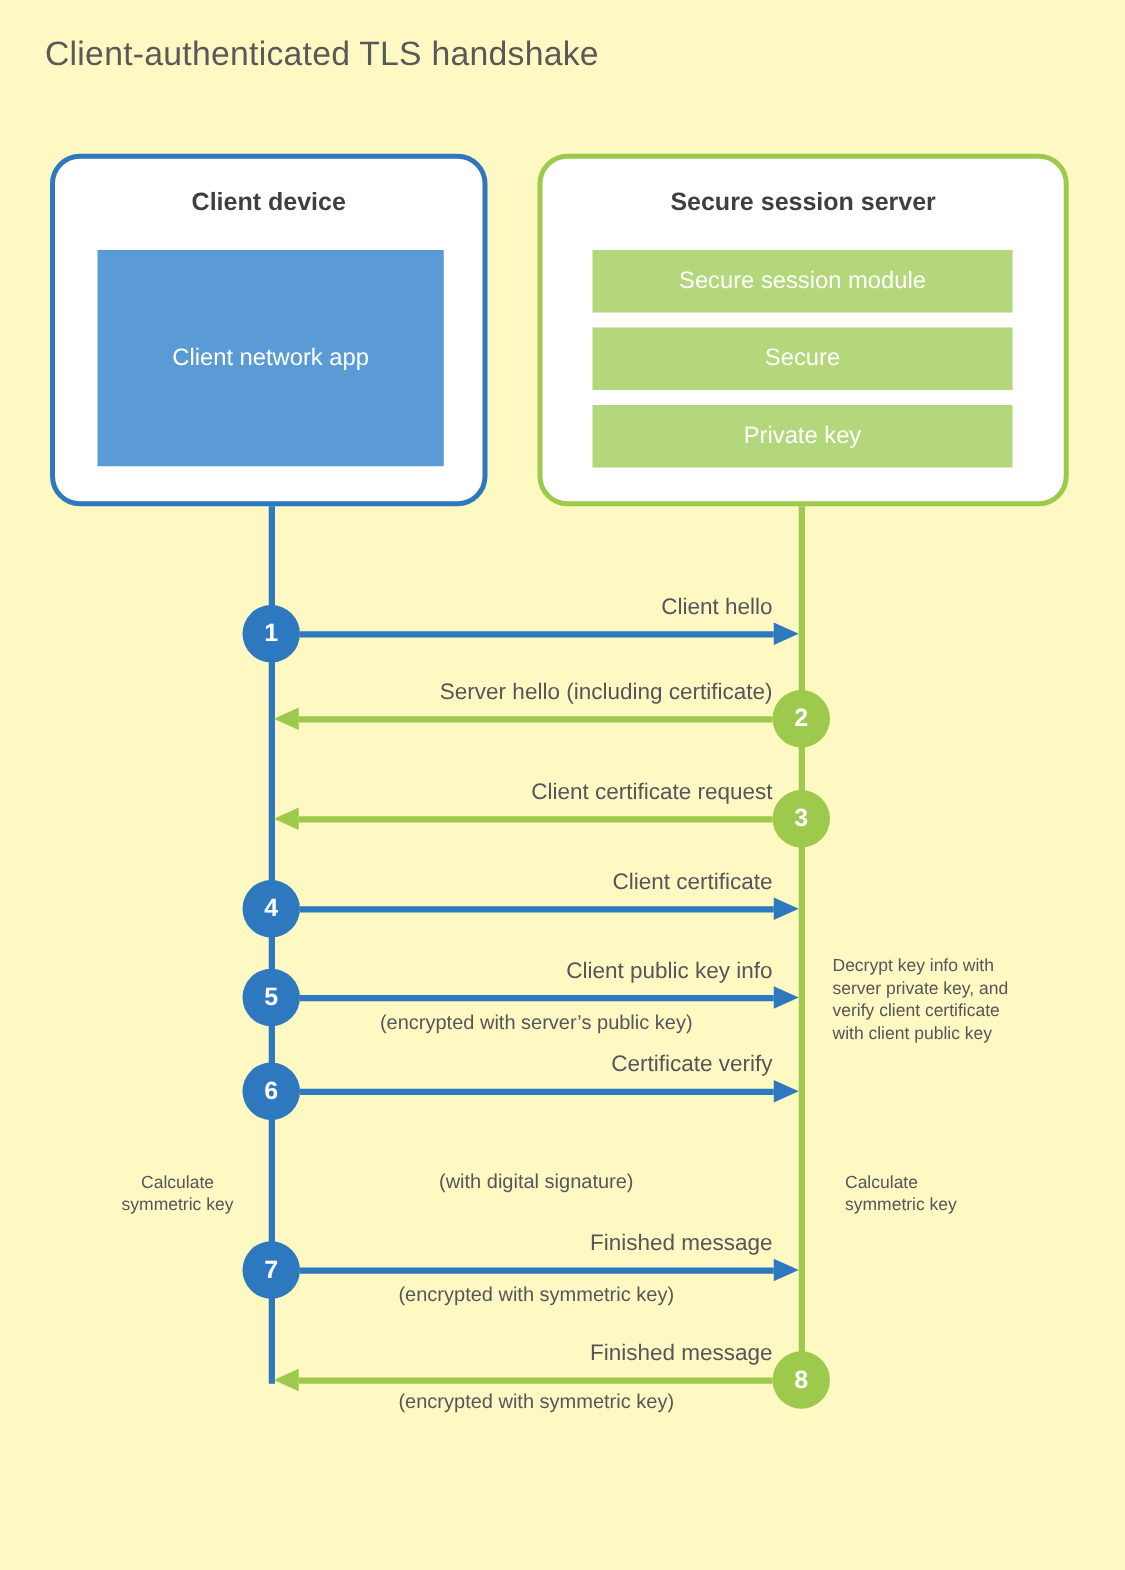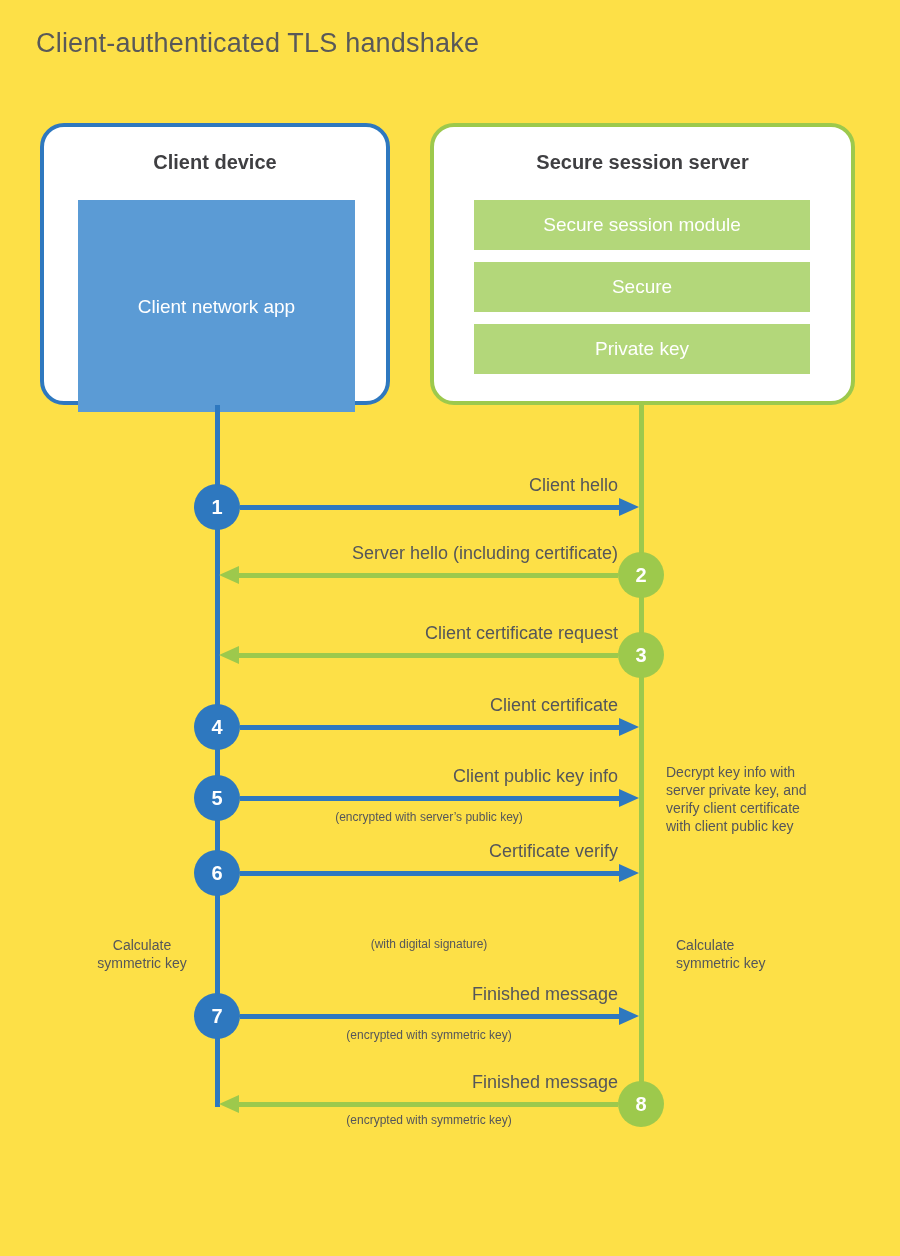--- a/index.html
+++ b/index.html
@@ -6,30 +6,30 @@
     --blue:#2e78bf;
     --blue_fill:#5b9bd5;
     --green:#9dc94c;
     --green_fill:#b3d77a;
     --text_dark:#3f3f42;
     --text_gray:#55565a;
   }
   *{margin:0;padding:0;box-sizing:border-box;}
   html,body{background:#ffffff;}
   body{font-family:"Liberation Sans", sans-serif;}
-  .canvas{position:relative;width:900px;height:1256px;background:#fde047;overflow:hidden;}
+  .canvas{position:relative;width:900px;height:1256px;background:#fef9c3;overflow:hidden;}
 
   .page-title{position:absolute;left:36px;top:28px;font-size:27px;font-weight:300;color:#595959;letter-spacing:.2px;}
 
   .actor-box{position:absolute;top:123px;height:282px;background:#fff;border-radius:24px;}
   .actor-box.client{left:40px;width:350px;border:4px solid var(--blue);}
   .actor-box.server{left:430px;width:425px;border:4px solid var(--green);}
   .actor-title{position:absolute;left:0;top:24px;width:100%;text-align:center;font-size:20px;font-weight:bold;color:var(--text_dark);}
 
-  .client-module{position:absolute;left:34px;top:73px;width:277px;height:212px;background:var(--blue_fill);display:flex;align-items:center;justify-content:center;text-align:right;color:#fff;font-size:19px;line-height:27px;}
+  .client-module{position:absolute;left:34px;top:73px;width:277px;height:173px;background:var(--blue_fill);display:flex;align-items:center;justify-content:center;text-align:right;color:#fff;font-size:19px;line-height:27px;}
   .client-module .inner{max-width:180px;}
 
   .server-bar{position:absolute;left:40px;width:336px;height:50px;background:var(--green_fill);color:#fff;font-size:19px;text-align:center;line-height:50px;}
 
   .lifeline{position:absolute;width:5px;}
   .lifeline.blue{background:var(--blue);}
   .lifeline.green{background:var(--green);}
 
   .num-circle{position:absolute;width:46px;height:46px;border-radius:50%;color:#fff;font-size:20px;font-weight:bold;text-align:center;line-height:46px;z-index:3;}
   .num-circle.blue{background:var(--blue);}
@@ -38,21 +38,21 @@
   .arrow{position:absolute;height:18px;display:flex;align-items:center;z-index:2;}
   .arrow .shaft{flex:1;height:5px;}
   .arrow.blue .shaft{background:var(--blue);}
   .arrow.green .shaft{background:var(--green);}
   .head-right{width:0;height:0;border-top:9px solid transparent;border-bottom:9px solid transparent;border-left:20px solid;}
   .arrow.blue .head-right{border-left-color:var(--blue);}
   .head-left{width:0;height:0;border-top:9px solid transparent;border-bottom:9px solid transparent;border-right:20px solid;}
   .arrow.green .head-left{border-right-color:var(--green);}
 
   .msg-label{position:absolute;left:240px;width:378px;text-align:right;font-size:18px;color:var(--text_gray);}
-  .msg-sub{position:absolute;left:240px;width:378px;text-align:center;font-size:12px;color:var(--text_gray);}
+  .msg-sub{position:absolute;left:240px;width:378px;text-align:center;font-size:16px;color:var(--text_gray);}
 
   .side-note{position:absolute;font-size:14px;line-height:18px;color:var(--text_gray);white-space:pre-line;}
   .side-note.centered{text-align:center;}
 </style>
 </head>
 <body>
 
 <div class="canvas">
 
   <div class="page-title">Client-authenticated TLS handshake</div>

